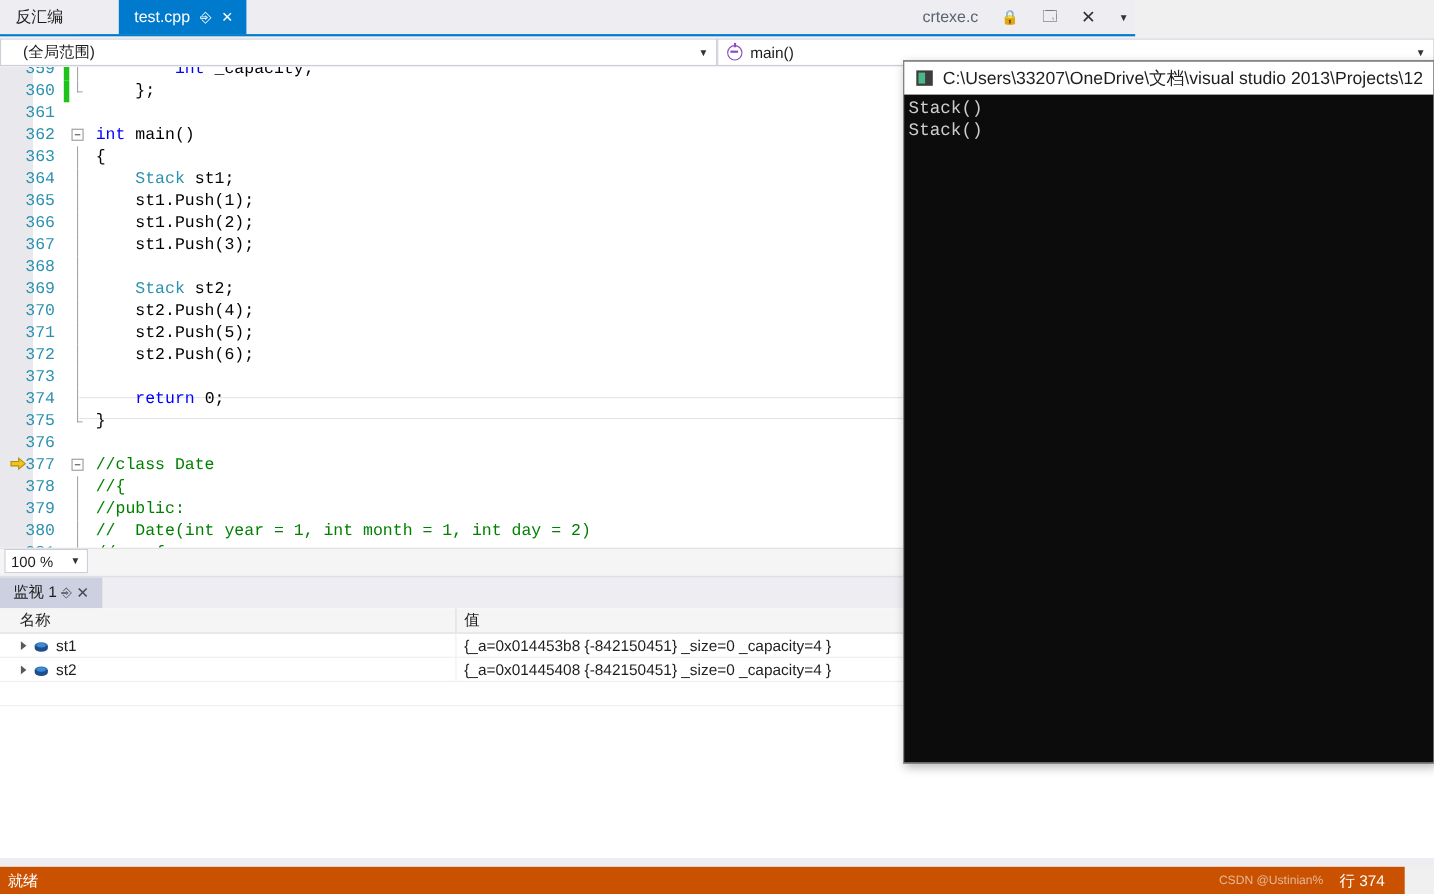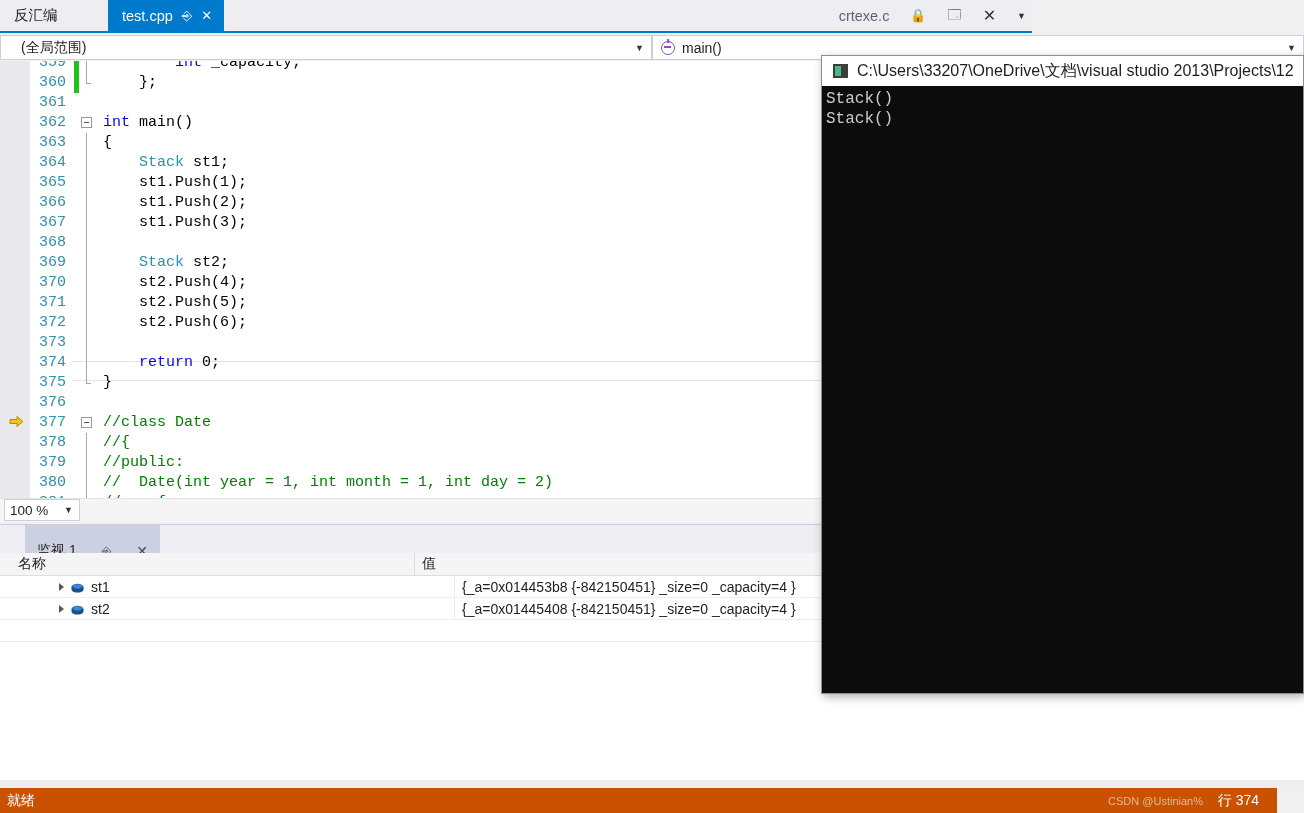--- a/index.html
+++ b/index.html
@@ -87,21 +87,21 @@
   
   .editor {
     position: absolute; left: 0; top: 61px; width: 1304px; height: 437px;
     background: #ffffff; overflow: hidden;
   }
   .glyph-margin {
     position: absolute; left: 0; top: 0; width: 30px; height: 437px;
     background: #e9e9ed;
   }
   .code-area {
-    position: absolute; left: 32px; top: 0; right: 0; height: 437px;
+    position: absolute; left: 16px; top: 0; right: 0; height: 437px;
     font-family: "Liberation Mono", monospace;
     font-size: 15px;
   }
   .line {
     position: relative; height: 20px; line-height: 20px;
     white-space: pre; display: flex;
   }
   .lnum {
     width: 42px; flex: 0 0 42px; text-align: right; padding-right: 8px;
     color: #2b91af; font-family: "Liberation Mono", monospace; font-size: 15px;
@@ -170,23 +170,23 @@
     background: #ffffff;
     border-top: 1px solid #cccedb;
     box-sizing: border-box;
   }
   .watch-tabrow {
     position: absolute; left: 0; top: 0; width: 1304px; height: 28px;
     background: #eeeef2;
   }
   .watch-tab {
     position: absolute; left: 0; top: 0; height: 28px;
-    display: flex; align-items: center; gap: 25px;
-    padding: 12px 12px 0 12px;
-    background: #cdd0e0; color: #1e1e1e; font-size: 14px; margin-left: 25px;
+    display: flex; align-items: center; gap: 4px;
+    padding: 0 12px 0 12px;
+    background: #cdd0e0; color: #1e1e1e; font-size: 14px;
   }
   .watch-tab .w-pin { font-size: 12px; color: #4a4a52; }
   .watch-tab .w-close { font-size: 14px; color: #4a4a52; }
   .watch-header {
     position: absolute; left: 0; top: 28px; width: 1304px; height: 23px;
     background: #f5f5f5; border-bottom: 1px solid #dcdce2;
     box-sizing: border-box;
   }
   .wh-name {
     position: absolute; left: 0; top: 0; width: 415px; height: 22px;
@@ -201,21 +201,21 @@
   }
   .watch-rows { position: absolute; left: 0; top: 51px; width: 1304px; }
   .wrow {
     position: relative; height: 21px; display: flex; align-items: center;
     border-bottom: 1px solid #eeeef2;
   }
   .wrow-name {
     width: 415px; flex: 0 0 415px; display: flex; align-items: center; gap: 7px;
     padding-left: 19px; box-sizing: border-box;
     font-size: 14px; color: #1e1e1e;
-    border-right: 1px solid #eeeef2; height: 21px; margin-left: 40px;
+    border-right: 1px solid #eeeef2; height: 21px;
   }
   .expander {
     width: 0; height: 0; flex: 0 0 auto;
     border-left: 5px solid #5a5a5a;
     border-top: 4px solid transparent;
     border-bottom: 4px solid transparent;
   }
   .obj-icon {
     width: 13px; height: 11px; flex: 0 0 13px; position: relative;
   }

